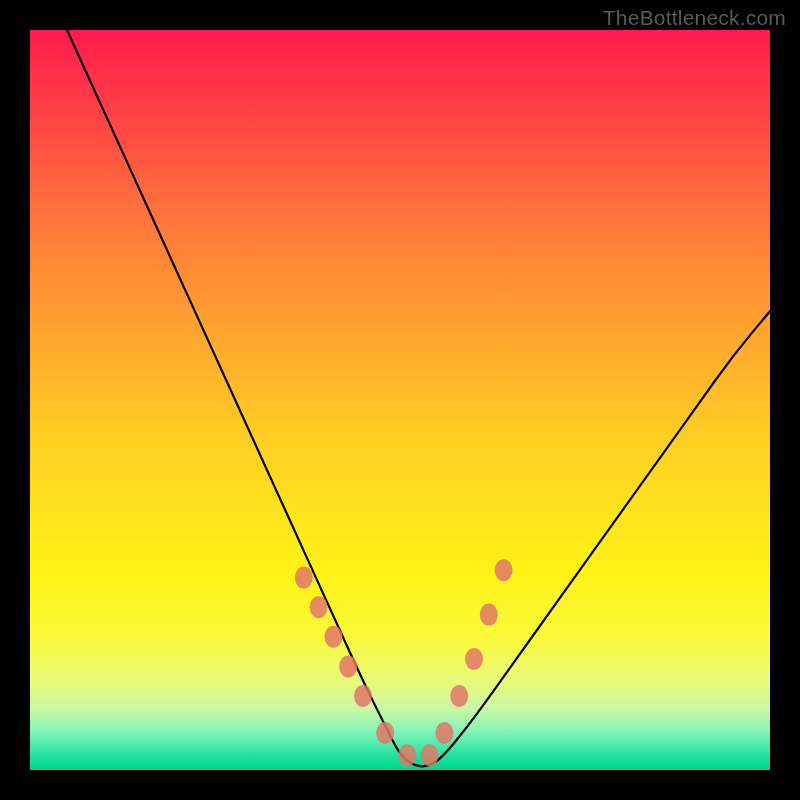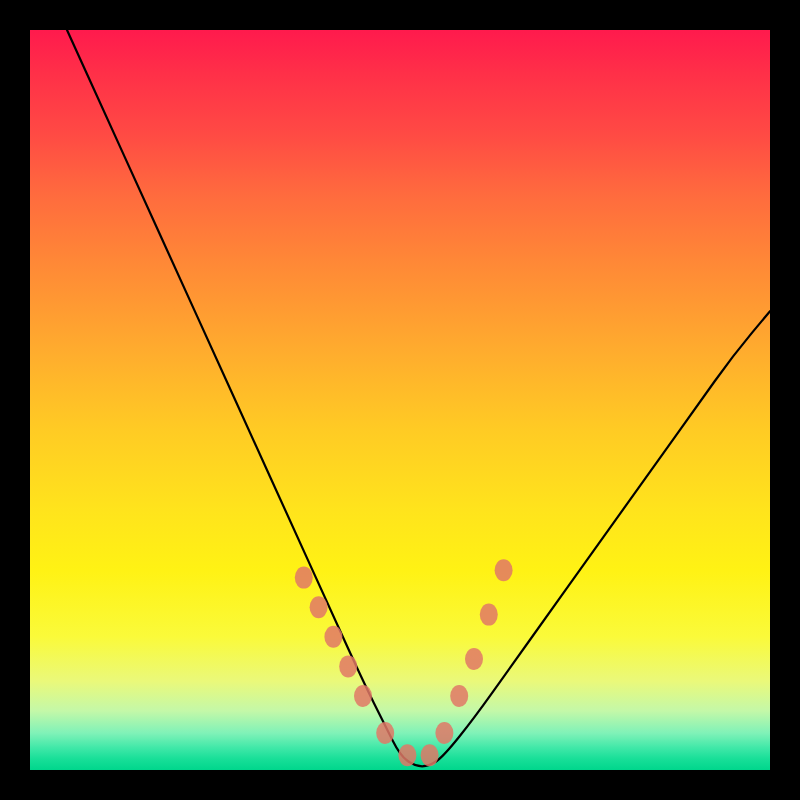--- a/index.html
+++ b/index.html
@@ -82,14 +82,15 @@
           <ellipse cx="399.6" cy="725.2" rx="9" ry="11" fill="#e07866" fill-opacity="0.85"></ellipse>
           <ellipse cx="414.4" cy="703.0" rx="9" ry="11" fill="#e07866" fill-opacity="0.85"></ellipse>
           <ellipse cx="429.2" cy="666.0" rx="9" ry="11" fill="#e07866" fill-opacity="0.85"></ellipse>
           <ellipse cx="444.0" cy="629.0" rx="9" ry="11" fill="#e07866" fill-opacity="0.85"></ellipse>
           <ellipse cx="458.8" cy="584.6" rx="9" ry="11" fill="#e07866" fill-opacity="0.85"></ellipse>
           <ellipse cx="473.6" cy="540.2" rx="9" ry="11" fill="#e07866" fill-opacity="0.85"></ellipse>
         </g>
     </svg>
   </div>
 
+  <div class="watermark">TheBottleneck.com</div>
 
 </div>
 
 </body></html>

